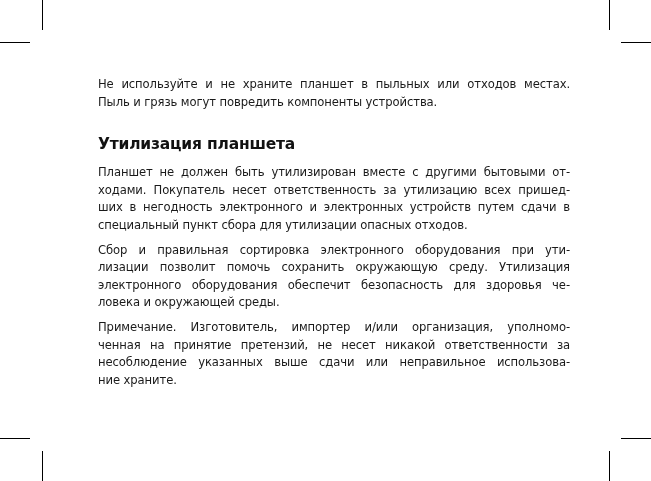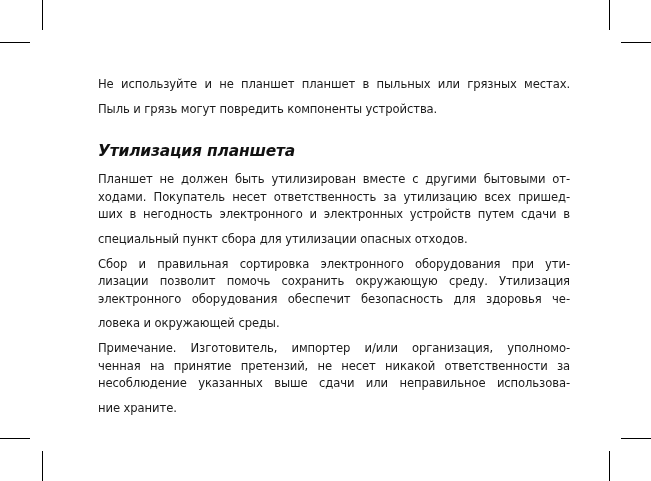--- a/index.html
+++ b/index.html
@@ -37,42 +37,41 @@
       word-spacing: 0px;
     }
     .intro { margin-bottom: 23px; }
     h2 {
       margin: 0 0 10px 0;
       font-size: 15.5px;
       font-weight: bold;
       line-height: 20px;
       color: #111111;
       letter-spacing: -0.2px;
-      font-style: italic;
     }
     .para { margin-bottom: 7px; }
     .note-label { font-weight: normal; }
     .ln { display: block; text-align: justify; text-align-last: justify; }
-    .ln.last { text-align-last: left; margin-top: 7px; }
+    .ln.last { text-align-last: left; }
   </style>
 </head>
 <body>
 
 <div class="crop v" style="left:42px; top:0;"></div>
 <div class="crop h" style="left:0; top:42px;"></div>
 <div class="crop v" style="left:609px; top:0;"></div>
 <div class="crop h" style="left:621px; top:42px;"></div>
 <div class="crop h" style="left:0; top:438px;"></div>
 <div class="crop v" style="left:42px; top:451px;"></div>
 <div class="crop h" style="left:621px; top:438px;"></div>
 <div class="crop v" style="left:609px; top:451px;"></div>
 
 <div class="content">
   <p class="intro">
-    <span class="ln">Не используйте и не планшет планшет в пыльных или грязных местах.</span>
+    <span class="ln">Не используйте и не храните планшет в пыльных или отходов местах.</span>
     <span class="ln last">Пыль и грязь могут повредить компоненты устройства.</span>
   </p>
 
   <h2>Утилизация планшета</h2>
 
   <p class="para">
     <span class="ln">Планшет не должен быть утилизирован вместе с другими бытовыми от-</span>
     <span class="ln">ходами. Покупатель несет ответственность за утилизацию всех пришед-</span>
     <span class="ln">ших в негодность электронного и электронных устройств путем сдачи в</span>
     <span class="ln last">специальный пункт сбора для утилизации опасных отходов.</span>

